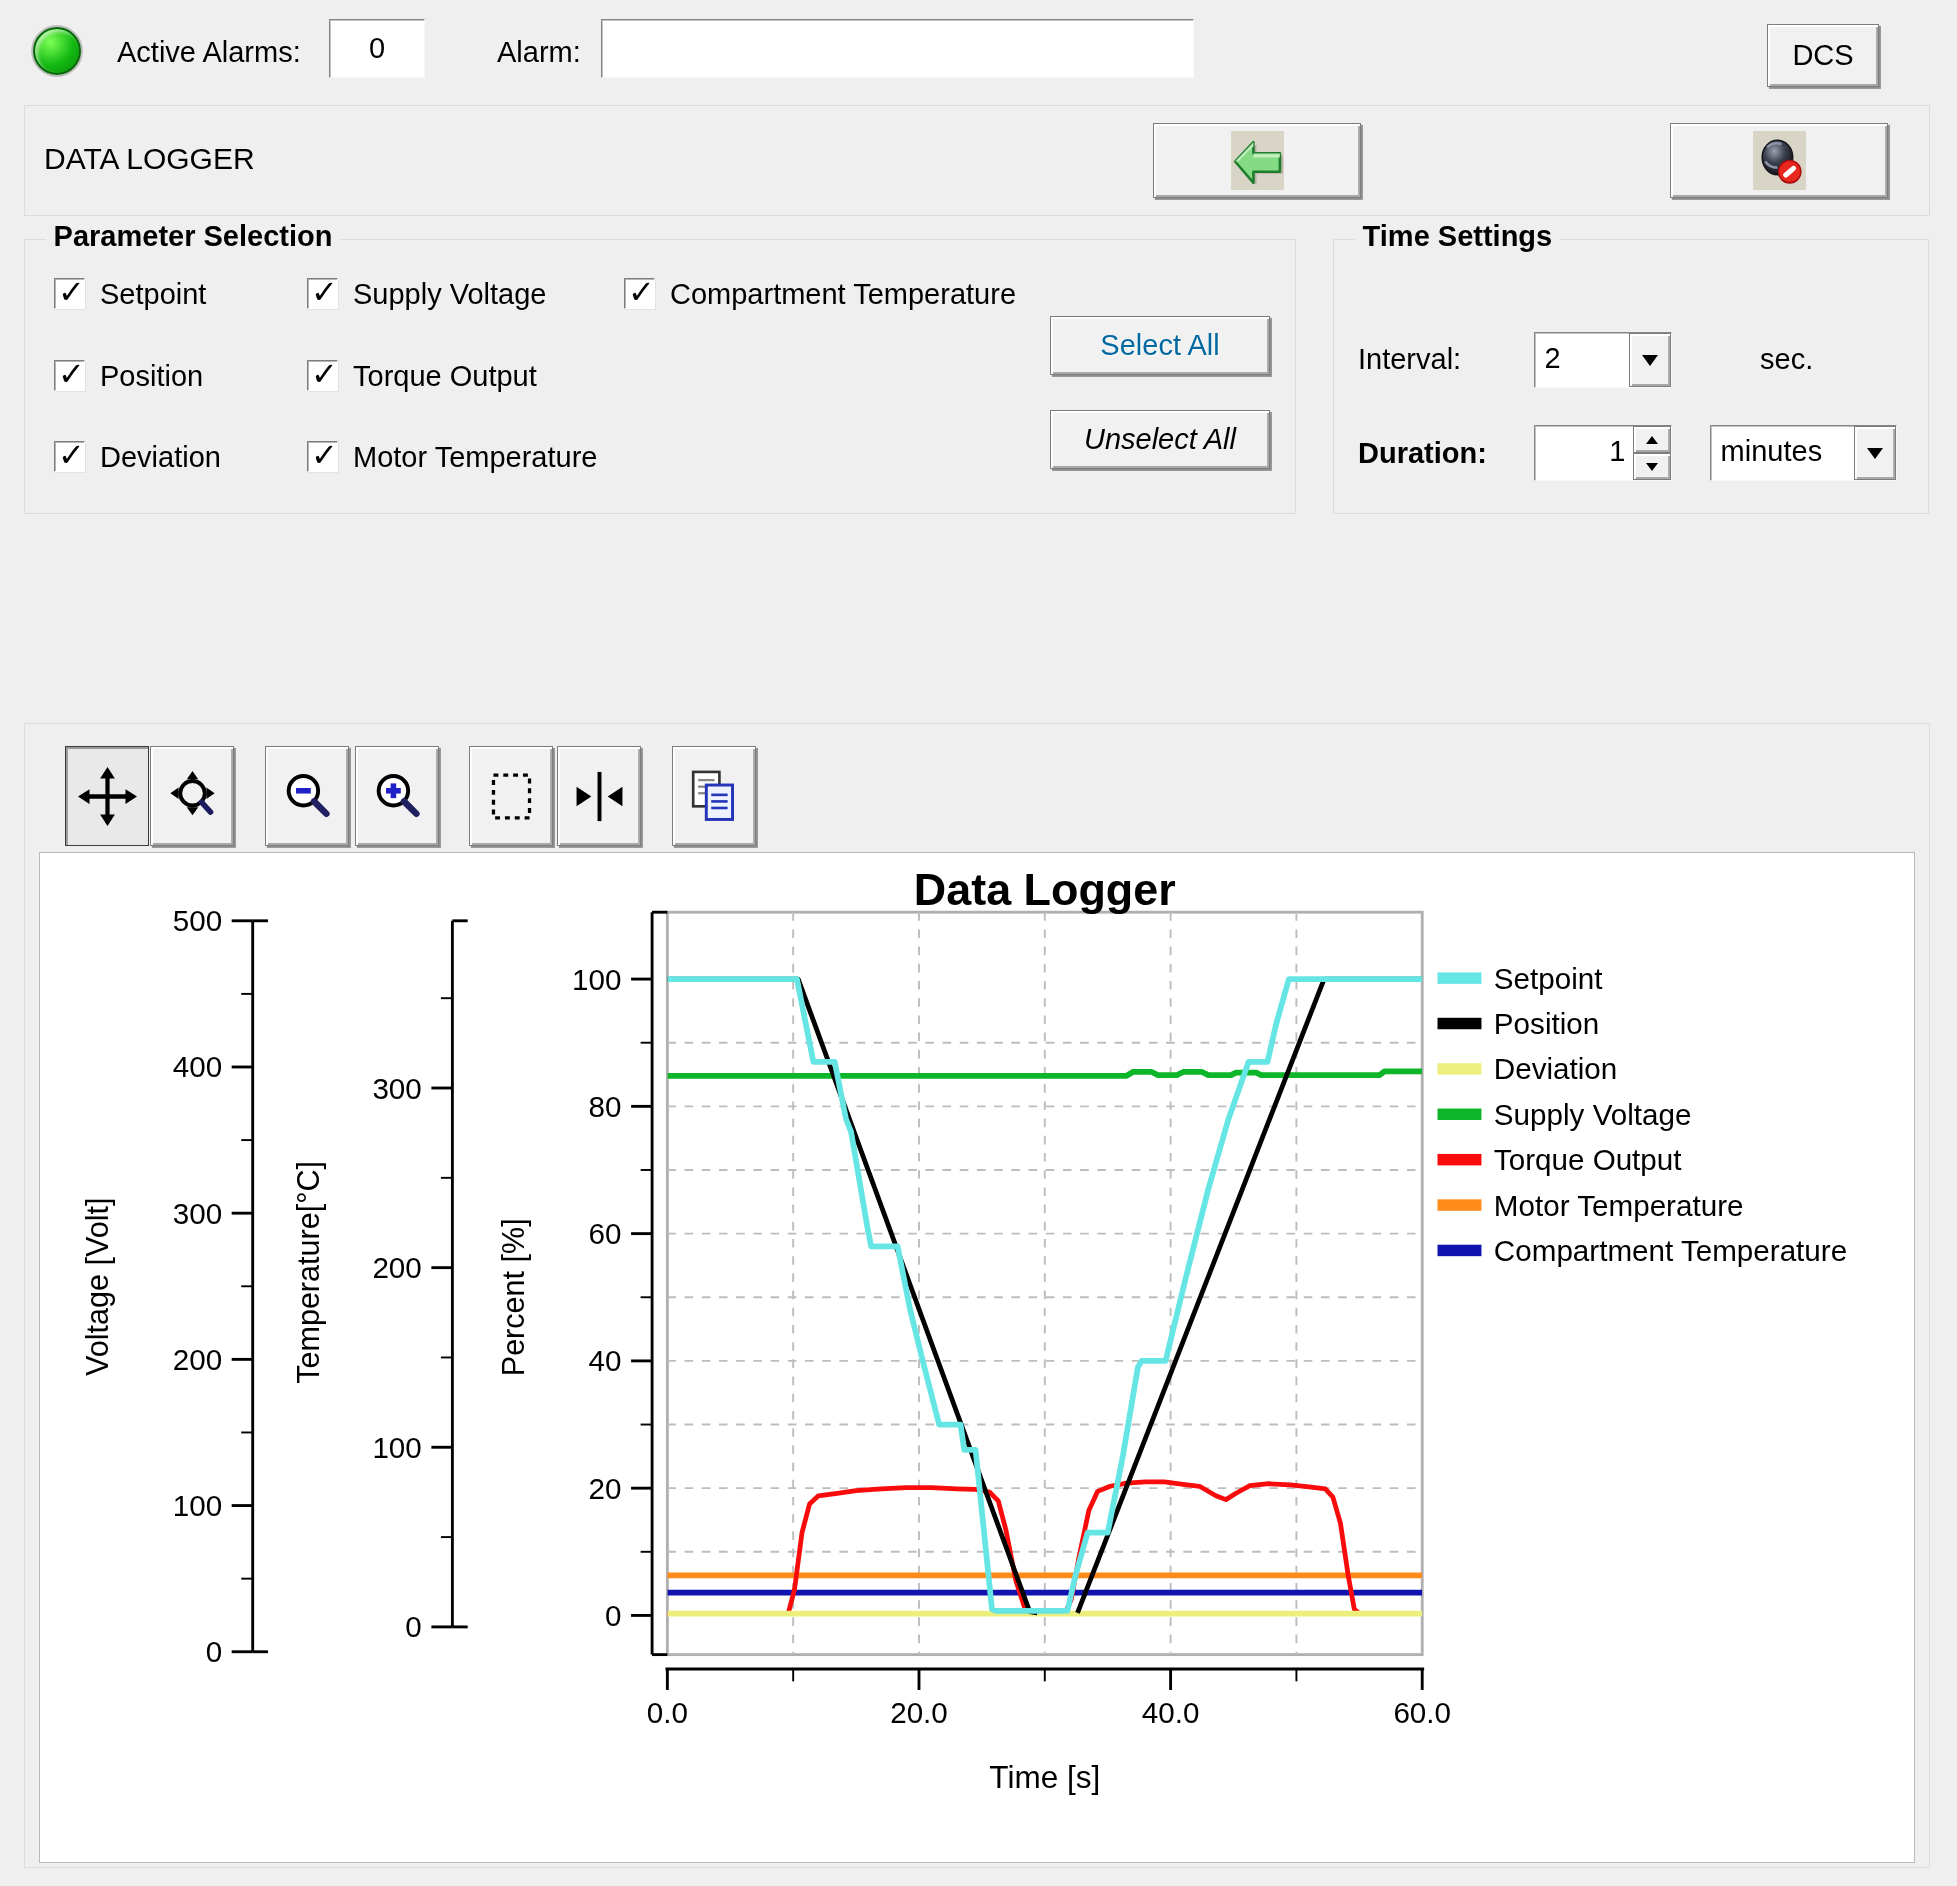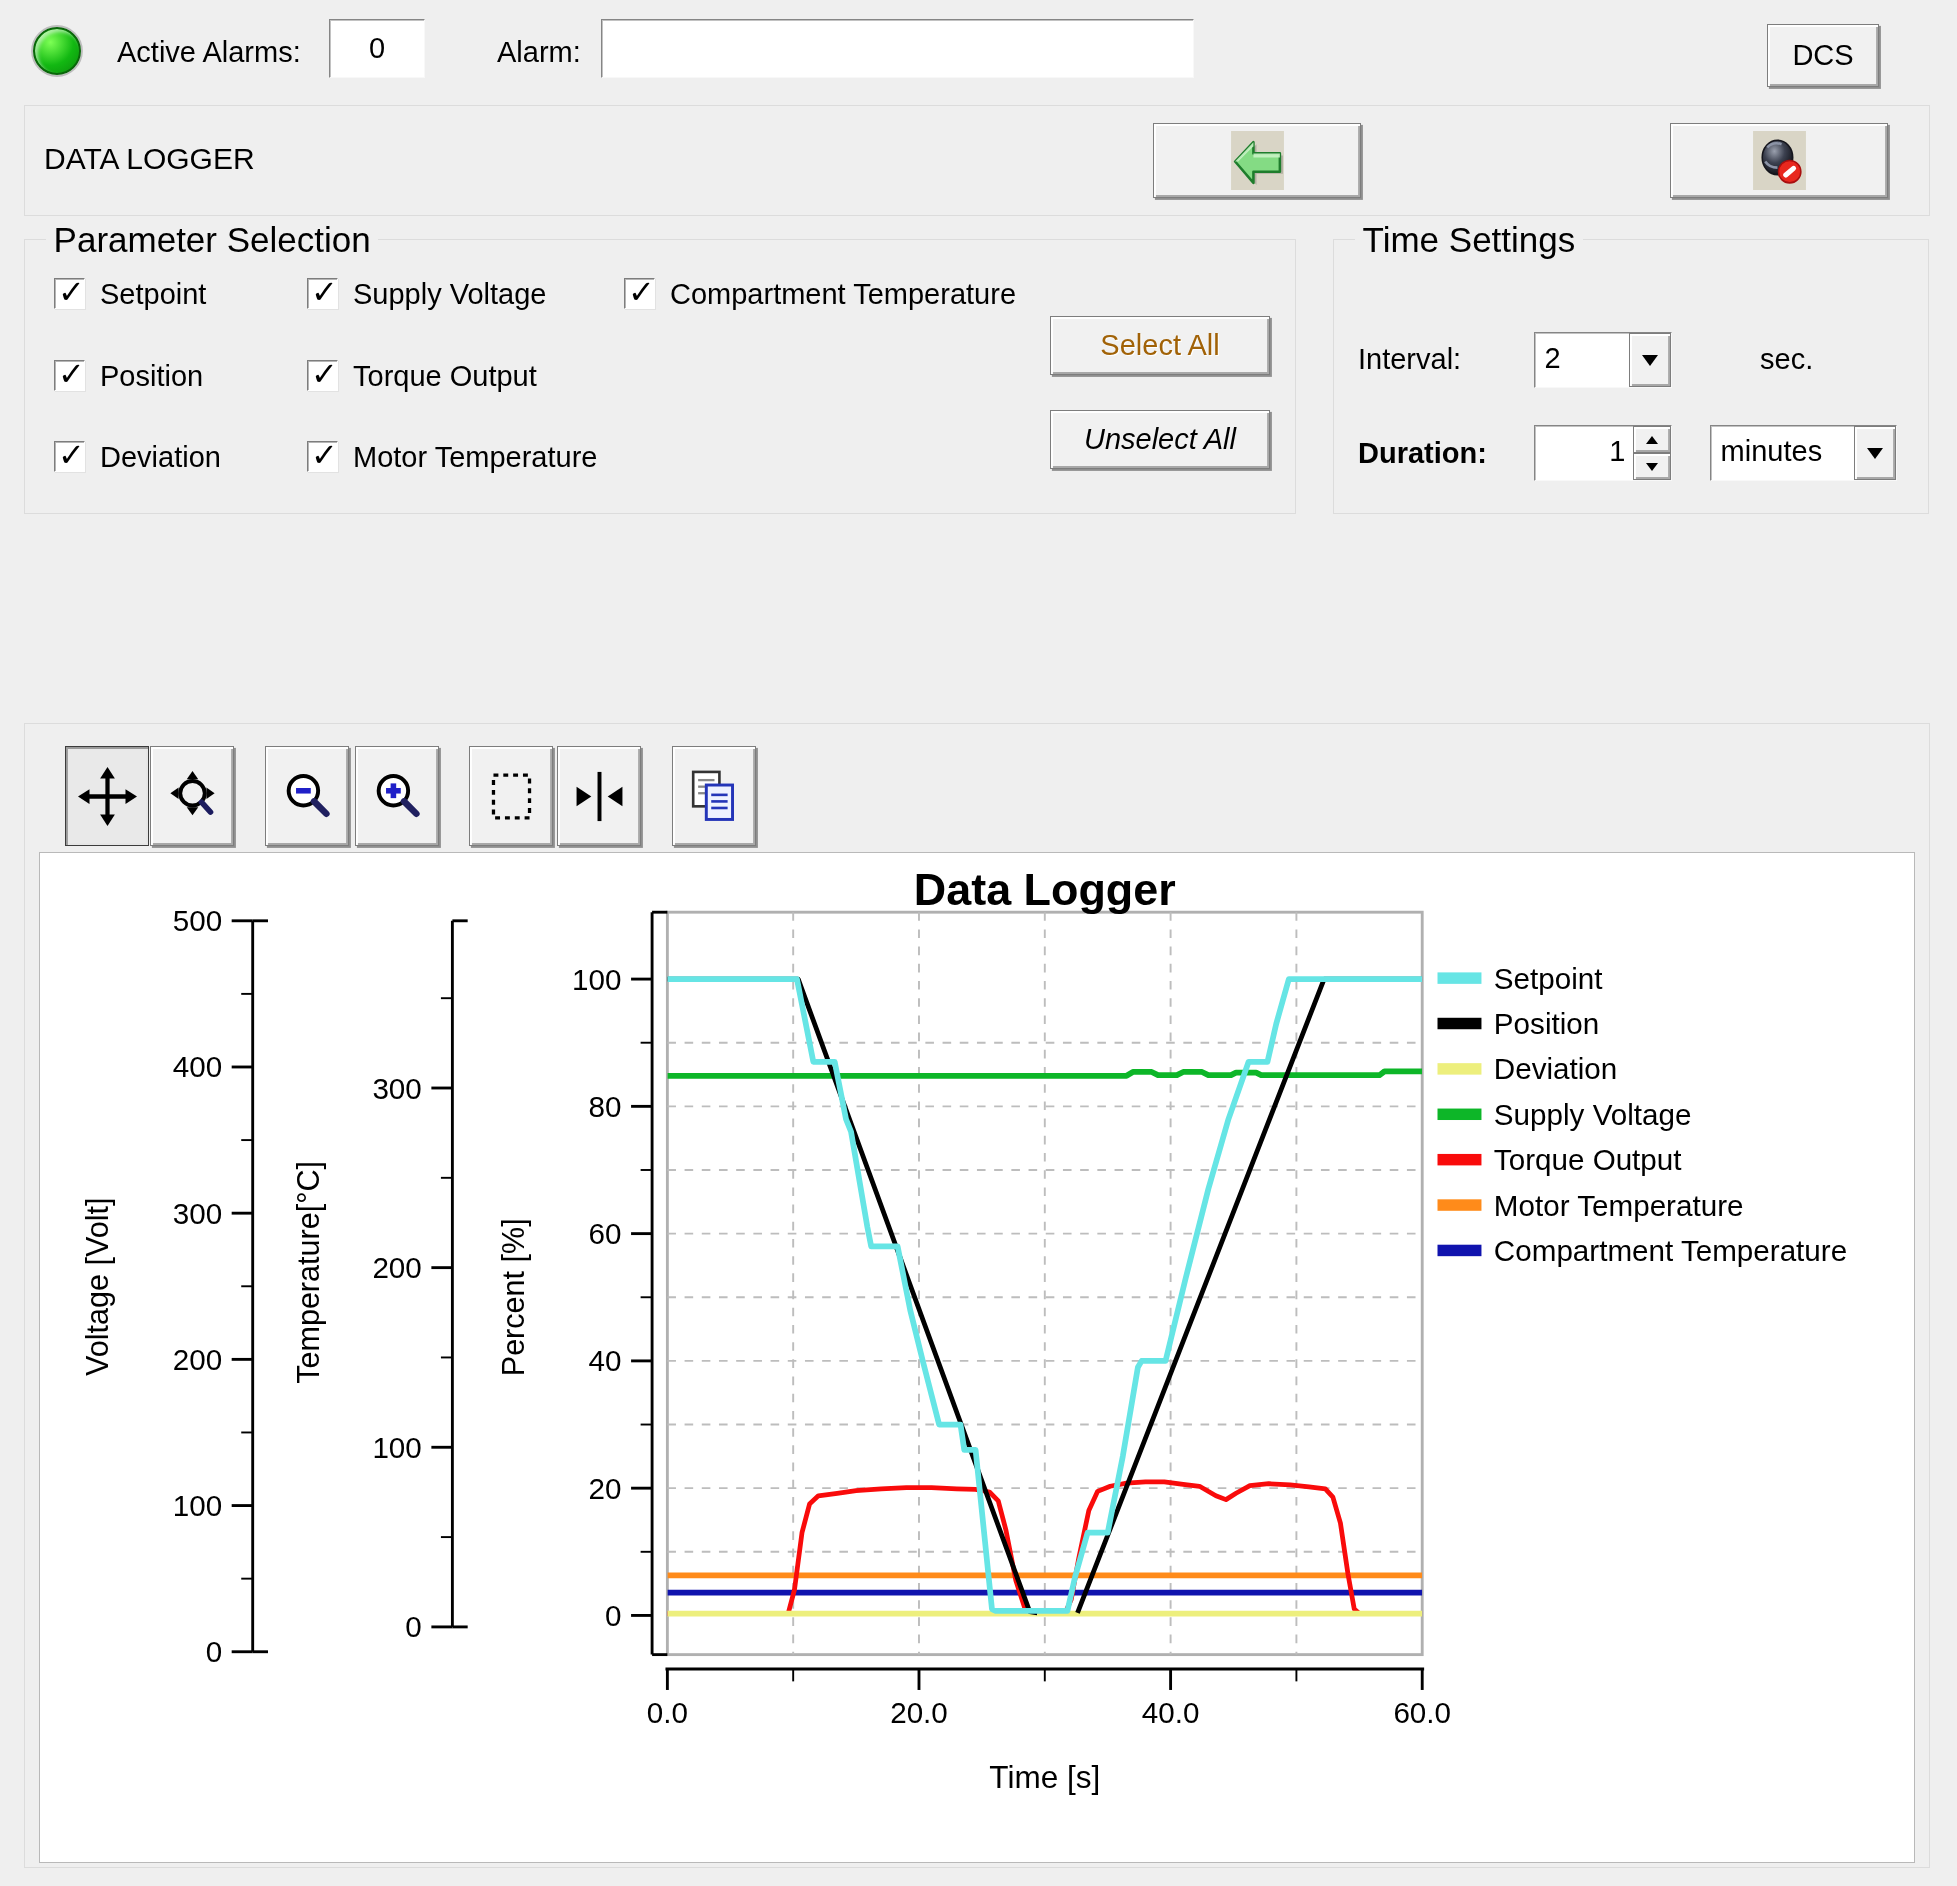--- a/index.html
+++ b/index.html
@@ -2,28 +2,28 @@
 <html><head>
 <meta charset="utf-8">
 <style>
   html,body{margin:0;padding:0;background:#e8e8e8;}
   #app{position:relative;width:1958px;height:1887px;background:#efefef;
        font-family:"Liberation Sans",sans-serif;color:#000;overflow:hidden;}
   .lbl{position:absolute;font-size:29px;white-space:nowrap;}
   .btn{position:absolute;background:#f1f1f1;border:1px solid #7d7d7d;
        box-shadow:inset 1.9px 1.9px 0 #ffffff,inset -1.9px -1.9px 0 #a8a8a8,1.9px 1.9px 0 #8f8f8f;
        display:flex;align-items:center;justify-content:center;font-size:29px;cursor:default;}
-  .btn.disabled{color:#a16207;text-shadow:1px 1px 0 #ffffff;}
+  .btn.disabled{color:#0369a1;text-shadow:1px 1px 0 #ffffff;}
   .btn.pressed{box-shadow:inset 1.9px 1.9px 0 #9a9a9a,inset -1.9px -1.9px 0 #e6e6e6;border:1px solid #3c3c3c;background:#e9e9e9;}
   .sunken{position:absolute;background:#ffffff;
        border-top:1.9px solid #858585;border-left:1.9px solid #858585;
        border-bottom:1.9px solid #f8f8f8;border-right:1.9px solid #f8f8f8;
        box-shadow:inset 1px 1px 0 #c2c2c2;}
   .groupbox{position:absolute;border:1.9px groove #dcdcdc;}
-  .grouplabel{position:absolute;top:-20px;left:21px;background:#efefef;padding:0 7.6px;font-size:35px;}
+  .grouplabel{position:absolute;top:-20px;left:21px;background:#efefef;padding:0 7.6px;font-size:29px;font-weight:bold;}
   .panel{position:absolute;border:1.9px groove #dcdcdc;background:#efefef;}
   .checkbox{position:absolute;width:29px;height:29px;background:#fff;
        border-top:1.9px solid #7d7d7d;border-left:1.9px solid #7d7d7d;
        border-bottom:1.9px solid #fff;border-right:1.9px solid #fff;
        box-shadow:inset 1px 1px 0 #b5b5b5,1px 1px 0 #e2e2e2;}
   .checkbox.checked::after{content:"\2713";position:absolute;left:2.9px;top:-5.7px;
        font-size:32px;font-weight:bold;font-family:"DejaVu Sans",sans-serif;color:#000;}
   .combo{position:absolute;background:#fff;display:flex;
        border-top:1.9px solid #858585;border-left:1.9px solid #858585;
        border-bottom:1.9px solid #f8f8f8;border-right:1.9px solid #f8f8f8;

